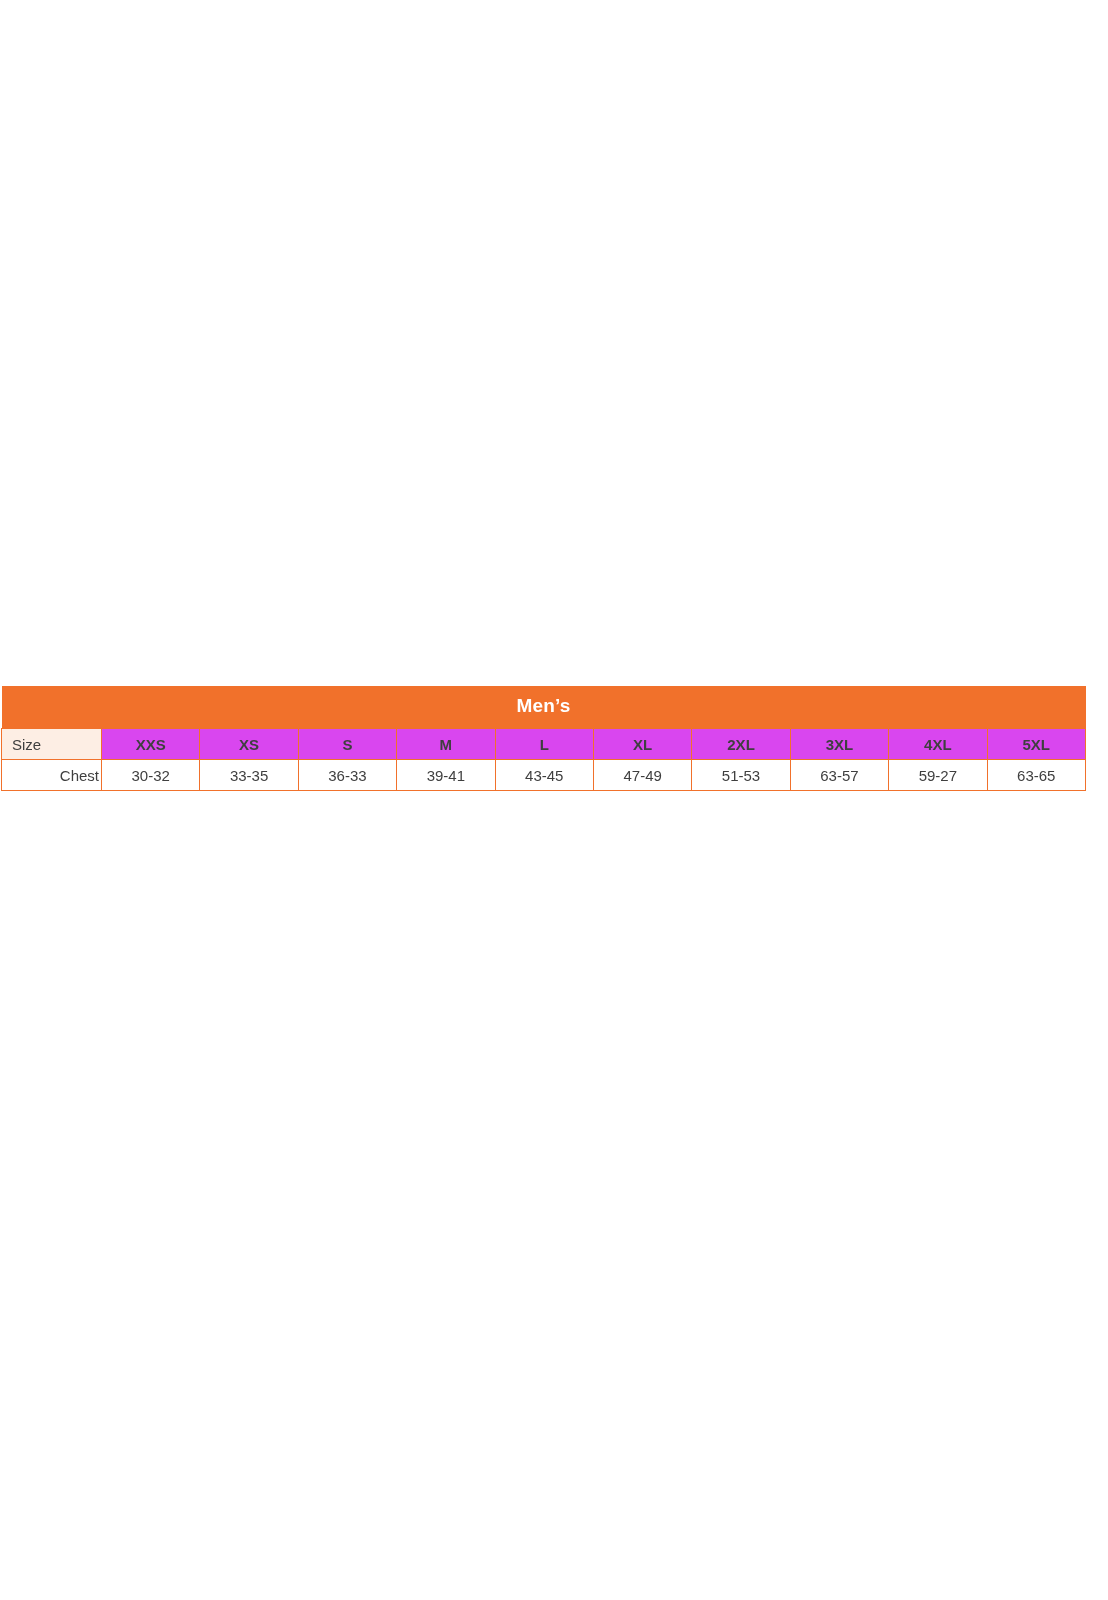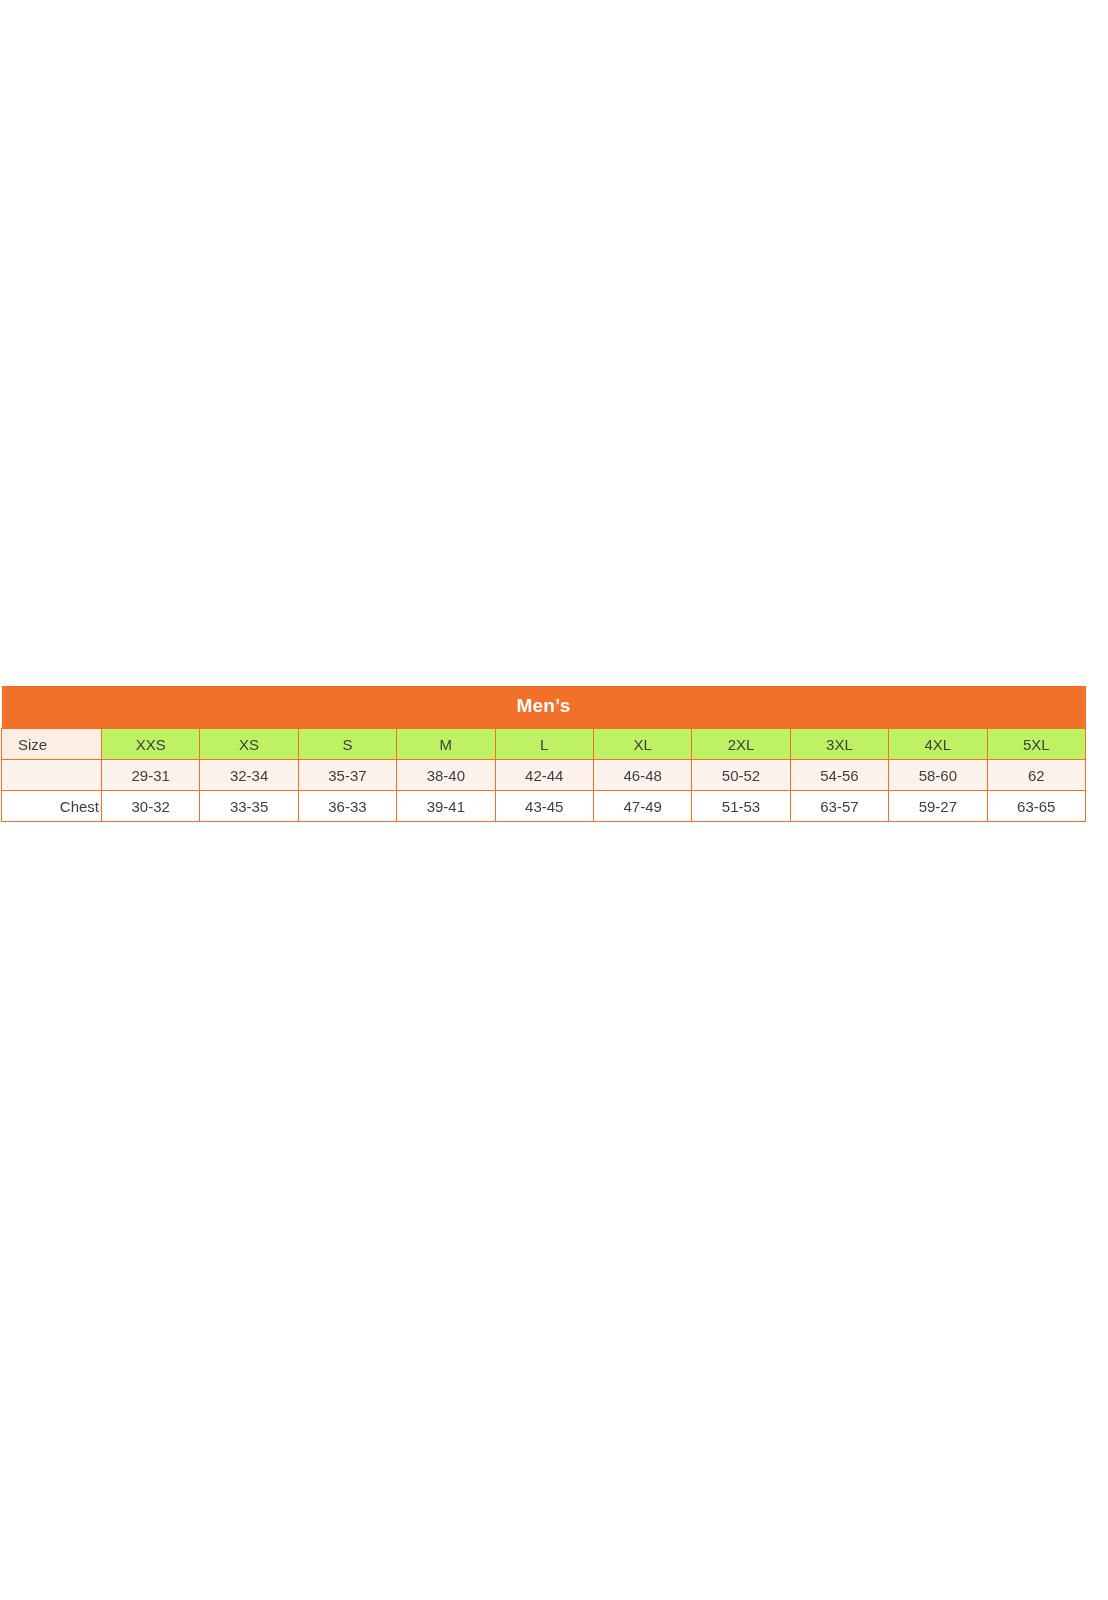--- a/index.html
+++ b/index.html
@@ -45,29 +45,29 @@
     font-size: 15px;
     color: #3f3f3f;
     text-align: center;
     height: 30px;
     padding: 0 2px;
     font-weight: normal;
     background: #ffffff;
   }
   .size-chart tr.header-row th,
   .size-chart tr.header-row td {
-    background: #bef264;
-    font-weight: normal;
+    background: #d946ef;
+    font-weight: bold;
     font-size: 15px;
     color: #3f3f3f;
   }
   .size-chart tr.header-row td.rowlabel {
     font-weight: normal;
     text-align: left;
-    padding-left: 16px;
+    padding-left: 10px;
     background: #fdeee4;
   }
   .size-chart td.rowlabel {
     text-align: right;
     padding-left: 12px;
     width: 100px;
   }
   .size-chart tr.tint td {
     background: #fdf3ec;
   }
@@ -105,33 +105,20 @@
         <th>XS</th>
         <th>S</th>
         <th>M</th>
         <th>L</th>
         <th>XL</th>
         <th>2XL</th>
         <th>3XL</th>
         <th>4XL</th>
         <th>5XL</th>
       </tr>
-      <tr class="tint">
-        <td class="rowlabel"></td>
-        <td>29-31</td>
-        <td>32-34</td>
-        <td>35-37</td>
-        <td>38-40</td>
-        <td>42-44</td>
-        <td>46-48</td>
-        <td>50-52</td>
-        <td>54-56</td>
-        <td>58-60</td>
-        <td>62</td>
-      </tr>
       <tr>
         <td class="rowlabel">Chest</td>
         <td>30-32</td>
         <td>33-35</td>
         <td>36-33</td>
         <td>39-41</td>
         <td>43-45</td>
         <td>47-49</td>
         <td>51-53</td>
         <td>63-57</td>

